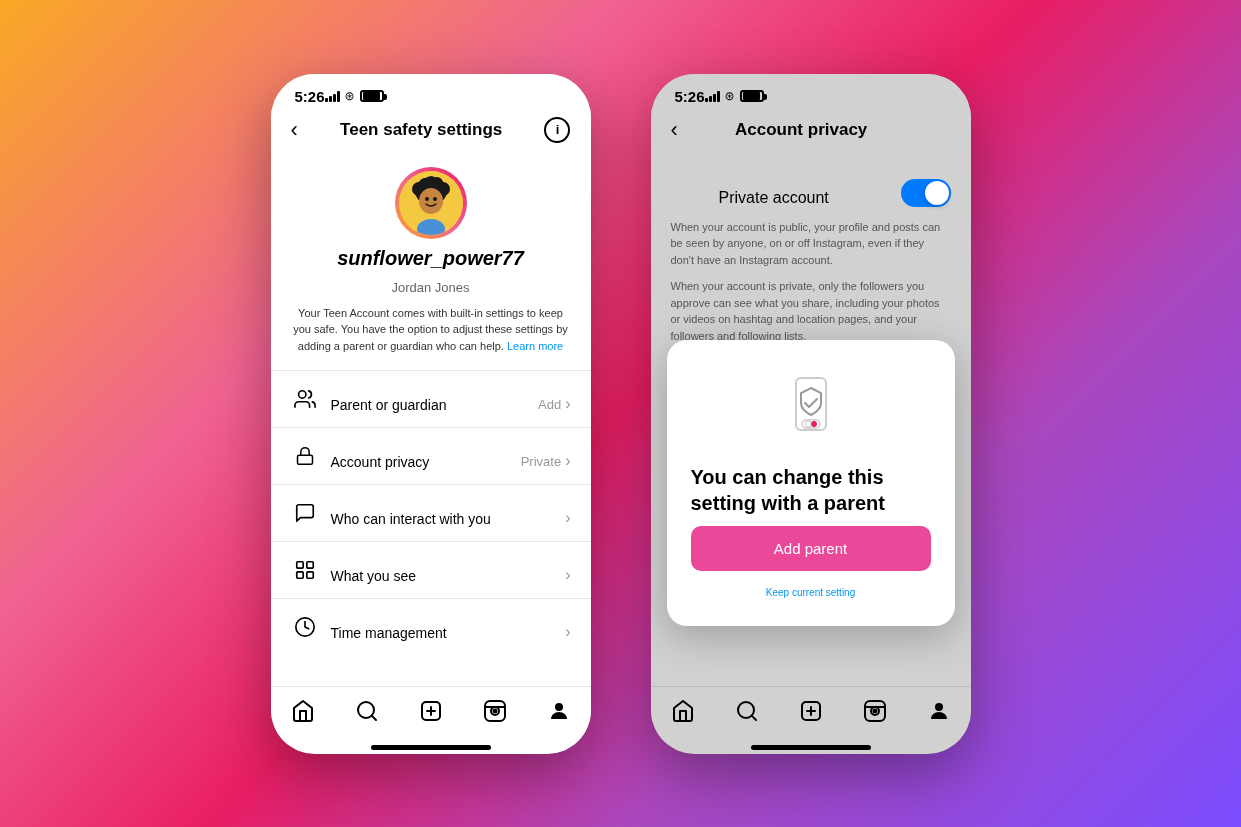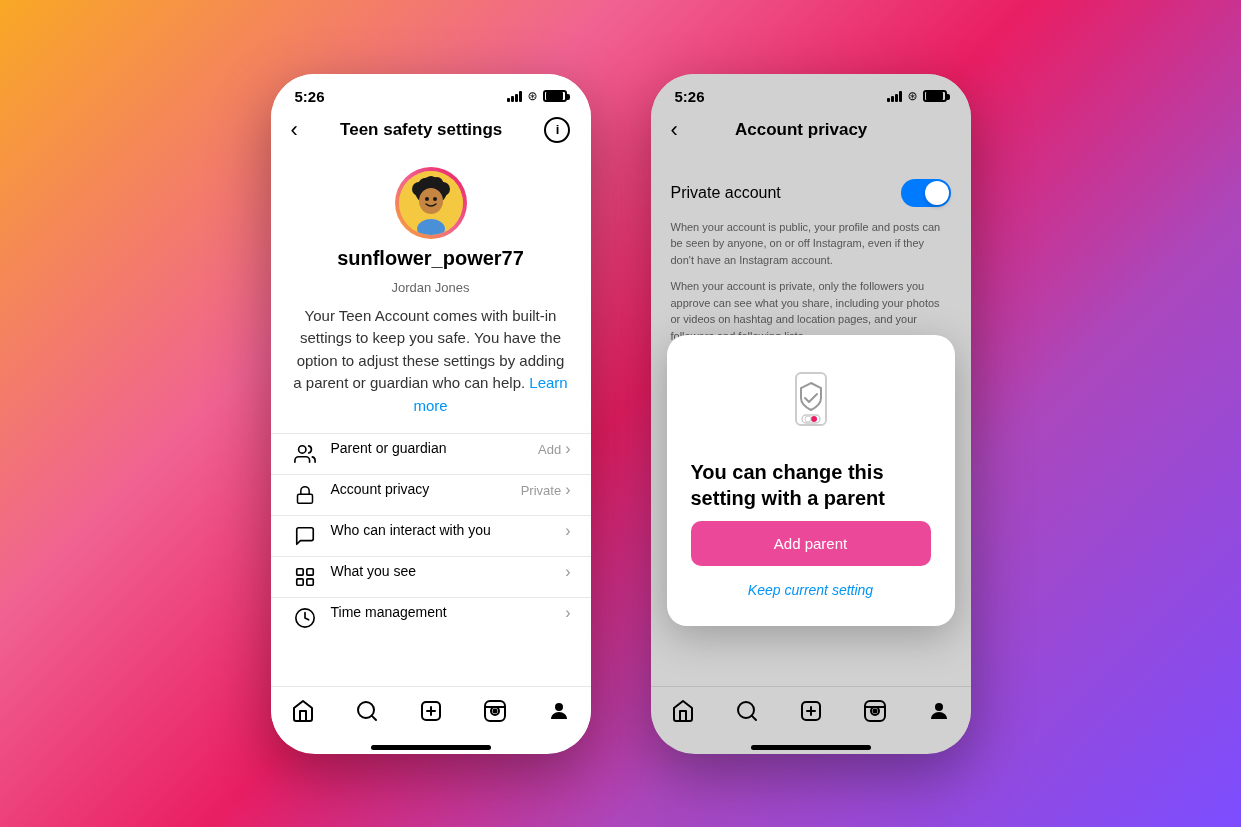--- a/index.html
+++ b/index.html
@@ -28,21 +28,21 @@
       position: relative;
     }
 
     .phone.dark-phone {
       background: #d1d1d1;
     }
 
     
     .status-bar {
       display: flex;
-      justify-content: space-between;
+      justify-content: flex-start;
       align-items: center;
       padding: 14px 24px 4px;
       background: inherit;
     }
 
     .phone.dark-phone .status-bar {
       background: #d1d1d1;
     }
 
     .status-time {
@@ -179,50 +179,51 @@
       display: flex;
       align-items: center;
       justify-content: center;
     }
 
     .username {
       font-size: 20px;
       font-weight: 700;
       color: #000;
       margin-top: 8px;
+      font-style: italic;
     }
 
     .real-name {
       font-size: 13px;
       color: #666;
       margin-top: 10px;
     }
 
     .description {
-      font-size: 15px;
+      font-size: 11px;
       color: #333;
       text-align: center;
       margin-top: 10px;
       line-height: 1.5;
     }
 
     .learn-more {
       color: #0095f6;
       text-decoration: none;
     }
 
     
     .settings-list {
       background: #fff;
     }
 
     .settings-item {
       display: flex;
-      align-items: flex-start;
-      padding: 6px 20px;
+      align-items: flex-end;
+      padding: 14px 20px;
       border-top: 1px solid #e8e8e8;
       cursor: pointer;
       position: relative;
     }
 
     .settings-item-icon {
       width: 28px;
       height: 28px;
       display: flex;
       align-items: center;
@@ -292,23 +293,24 @@
       position: relative;
     }
 
     .privacy-section {
       padding: 12px 20px;
       background: #d1d1d1;
     }
 
     .privacy-toggle-row {
       display: flex;
-      align-items: center;
+      align-items: flex-end;
       justify-content: space-between;
       padding: 12px 0 12px;
+      margin-left: 48px;
     }
 
     .privacy-toggle-label {
       font-size: 16px;
       font-weight: 500;
       color: #000;
     }
 
     .toggle-switch {
       width: 50px;
@@ -393,25 +395,24 @@
       font-size: 15px;
       font-weight: 400;
       cursor: pointer;
       margin-bottom: 12px;
     }
 
     .keep-current-btn {
       background: none;
       border: none;
       color: #0095f6;
-      font-size: 14px;
+      font-size: 10px;
       font-weight: 500;
       cursor: pointer;
       padding: 4px;
-      font-style: italic;
     }
 
     
     svg {
       display: block;
     }
   </style>
 </head>
 <body>
 

